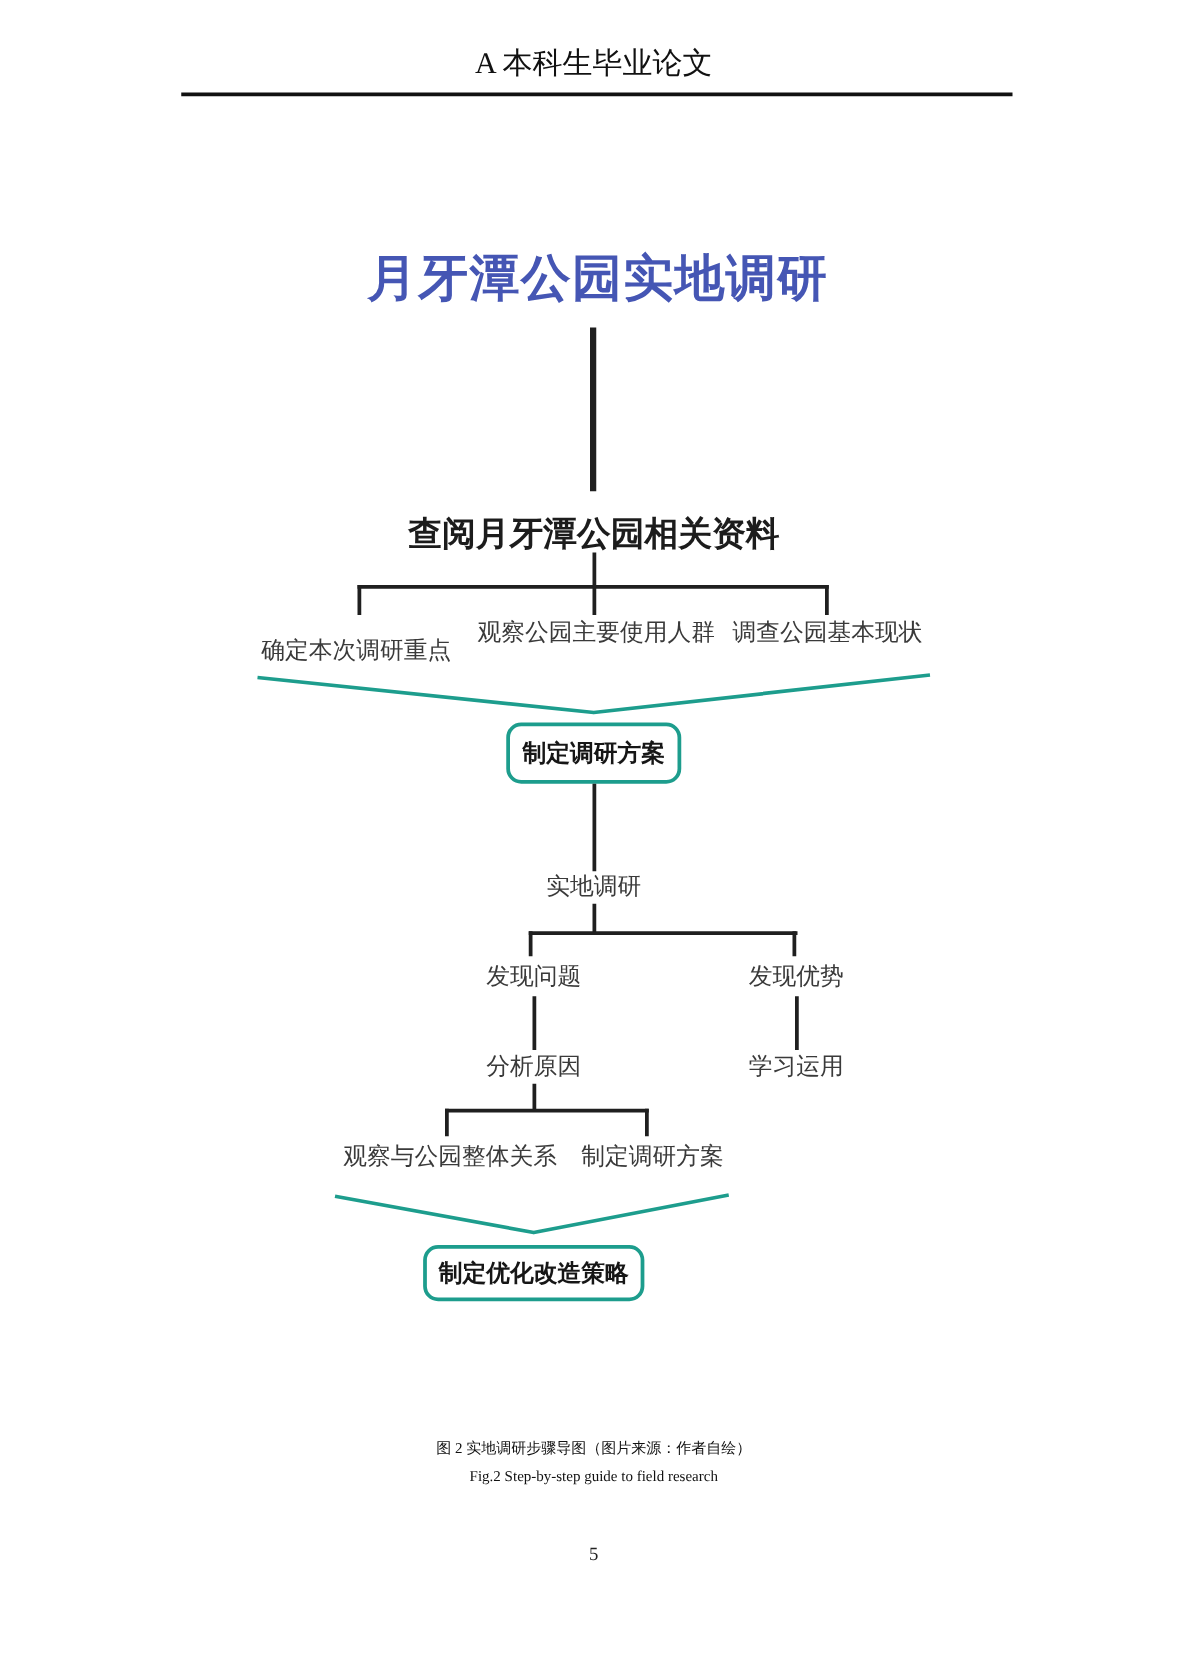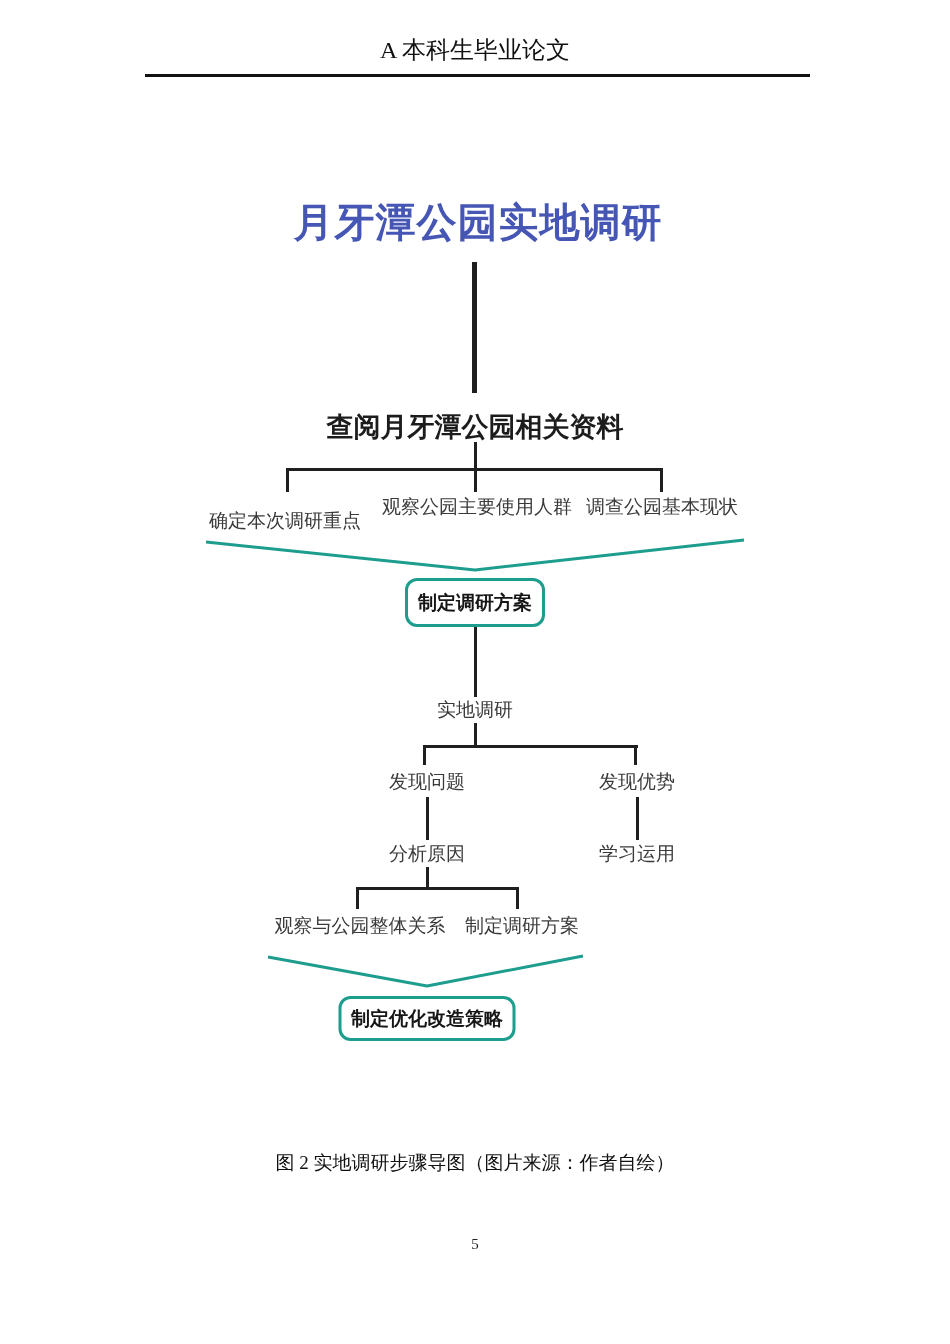--- a/index.html
+++ b/index.html
@@ -52,21 +52,21 @@
     display:flex;align-items:center;justify-content:center;
   }
   .box-plan{left:475px;top:578px;width:140px;height:49px;}
   .box-strategy{left:427px;top:996px;width:177px;height:45px;}
   .chevrons{position:absolute;top:0;left:0;pointer-events:none;}
   .chevrons polyline{fill:none;stroke:var(--teal);stroke-width:3;stroke-linejoin:round;}
   
   .caption-zh,.caption-en{
     position:absolute;left:475px;transform:translateX(-50%);
     font-family:"Liberation Serif",serif;
-    font-size:19px;color:#111;white-space:nowrap;
+    font-size:12px;color:#111;white-space:nowrap;
   }
   .caption-zh{top:1150px;}
   .caption-en{top:1174px;}
   .page-number{
     position:absolute;top:1236px;left:475px;transform:translateX(-50%);
     font-family:"Liberation Serif",serif;font-size:15px;color:#222;
   }
 </style>
 </head>
 <body>
@@ -120,16 +120,17 @@
   <div class="hline" style="left:356px;top:887px;width:163px;height:3px;"></div>
   <div class="vline" style="left:356px;top:887px;width:3px;height:22px;"></div>
   <div class="vline" style="left:516px;top:887px;width:3px;height:22px;"></div>
 
   <div class="node" style="left:360px;top:915px;">观察与公园整体关系</div>
   <div class="node" style="left:522px;top:915px;">制定调研方案</div>
 
   <div class="flow-box box-strategy">制定优化改造策略</div>
 
   <div class="caption-zh">图 2 实地调研步骤导图（图片来源：作者自绘）</div>
+  <div class="caption-en">Fig.2 Step-by-step guide to field research</div>
 
   <div class="page-number">5</div>
 
 </div>
 
 </body></html>

